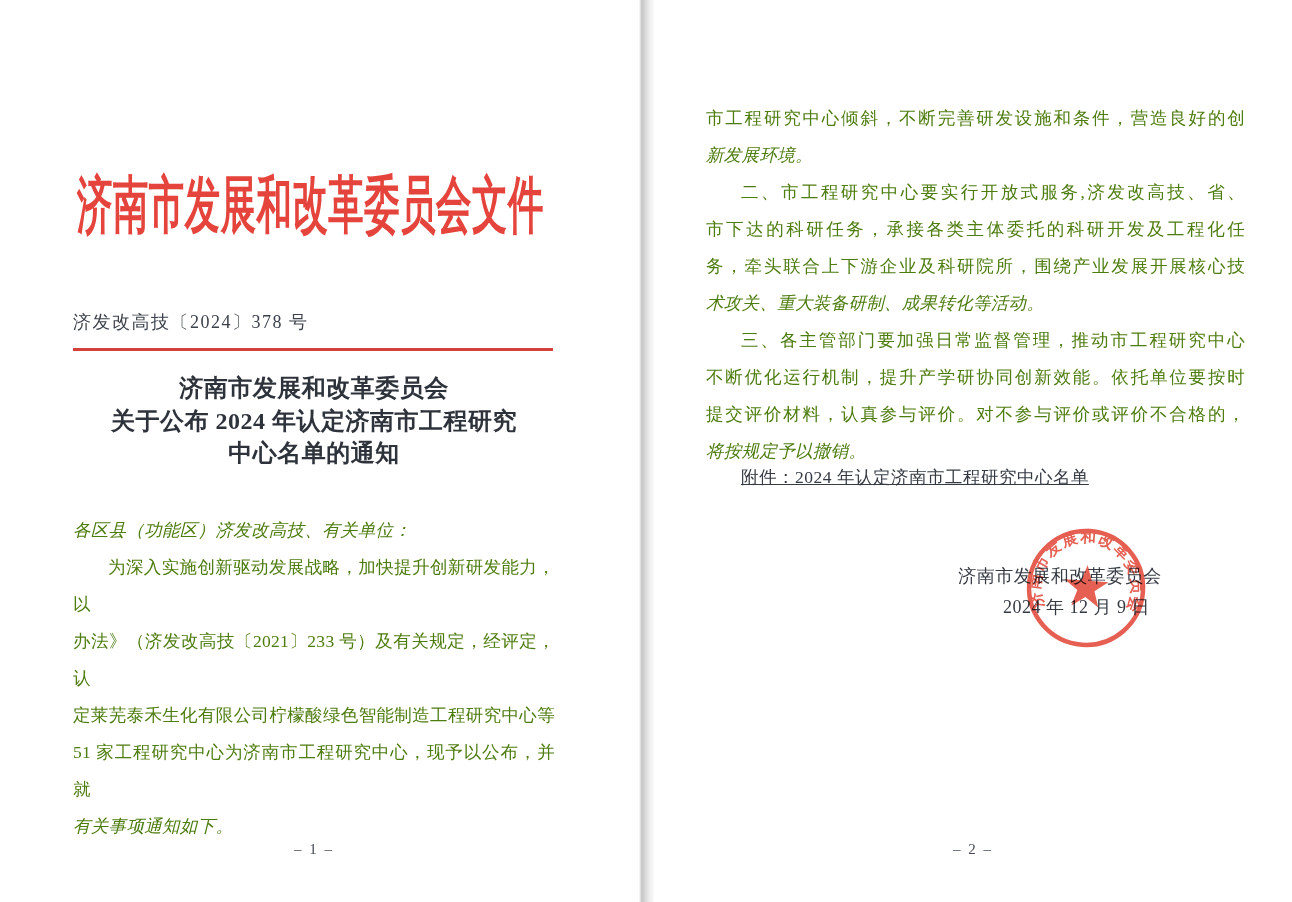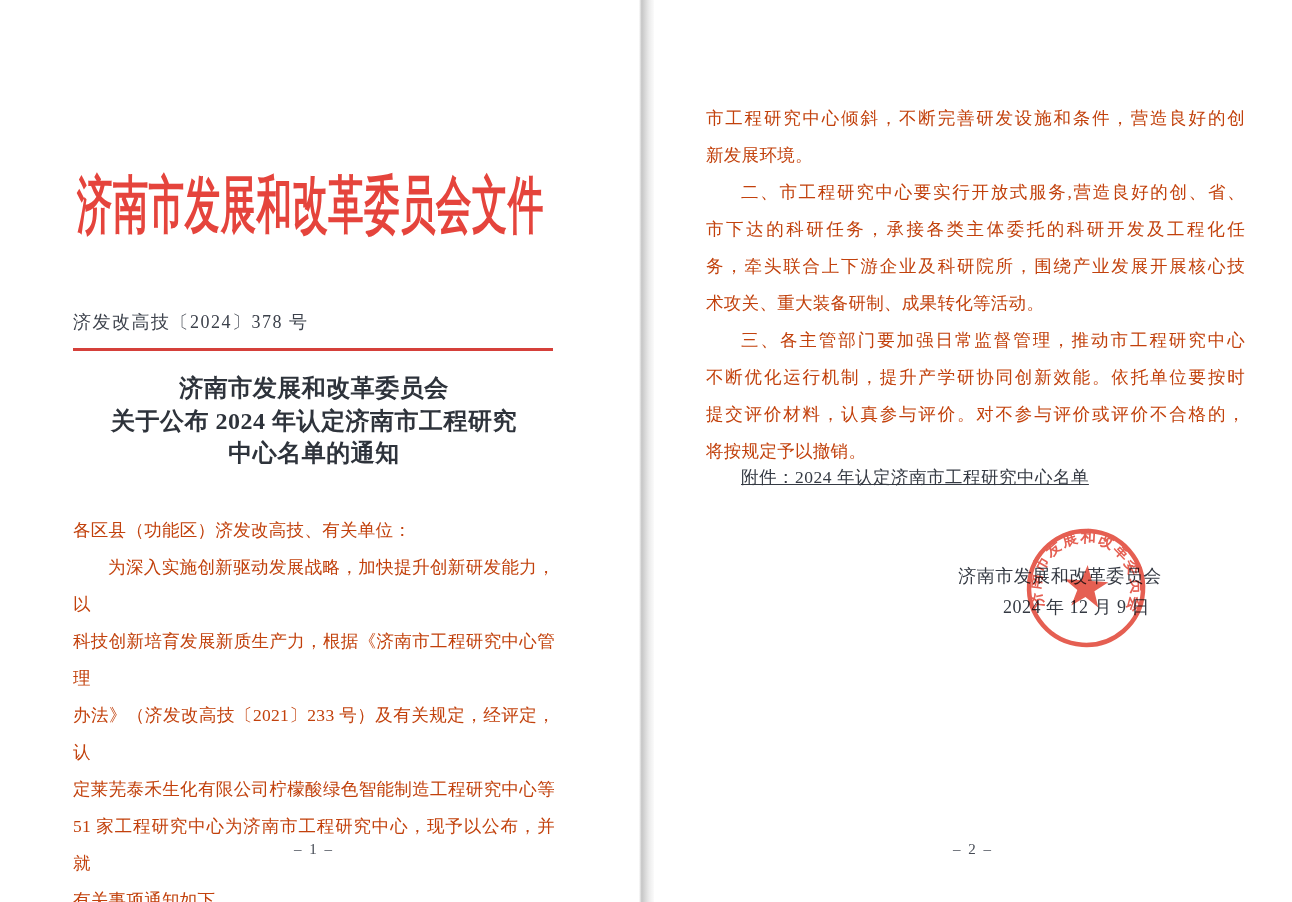--- a/index.html
+++ b/index.html
@@ -25,25 +25,25 @@
     font-size:18px;letter-spacing:1.5px;color:#3c414b;
   }
   .red-rule{
     position:absolute;left:73px;top:348px;width:480px;height:2.5px;background:#d5403a;
   }
   .doc-title{
     position:absolute;left:60px;top:372px;width:508px;text-align:center;
     font-size:24px;font-weight:700;line-height:32.5px;color:#2e333b;letter-spacing:0.5px;
   }
   
-  .body-block{position:absolute;font-size:17.5px;line-height:37px;color:#c2410c;}
+  .body-block{position:absolute;font-size:17.5px;line-height:37px;color:#4d7c0f;}
   #left-body{left:73px;top:512px;width:482px;}
   #right-body{left:52px;top:100px;width:539px;}
   .bline{text-align:justify;text-align-last:justify;letter-spacing:0.3px;}
-  .bline.end{text-align-last:left;}
+  .bline.end{text-align-last:left;font-style:italic;}
   .bline.ind{text-indent:2em;}
   .attachment{
     position:absolute;left:52px;top:459px;width:539px;
     font-size:17.5px;line-height:37px;text-indent:2em;letter-spacing:0.5px;text-decoration:underline;
   }
   
   .sig-agency{position:absolute;left:952px;top:558px;width:216px;text-align:center;font-size:18px;line-height:37px;letter-spacing:0.5px;}
   .sig-date{position:absolute;left:985px;top:589px;width:165px;text-align:right;font-size:18px;line-height:37px;letter-spacing:0.5px;}
   .sig-agency,.sig-date{color:#353a43;}
   
@@ -72,39 +72,38 @@
 
     <div class="doc-title">
       <div>济南市发展和改革委员会</div>
       <div>关于公布 2024 年认定济南市工程研究</div>
       <div>中心名单的通知</div>
     </div>
 
     <div class="body-block" id="left-body">
       <div class="bline end">各区县（功能区）济发改高技、有关单位：</div>
       <div class="bline ind">为深入实施创新驱动发展战略，加快提升创新研发能力，以</div>
-      <div class="bline">科技创新培育发展新质生产力，根据《济南市工程研究中心管理</div>
       <div class="bline">办法》（济发改高技〔2021〕233 号）及有关规定，经评定，认</div>
       <div class="bline">定莱芜泰禾生化有限公司柠檬酸绿色智能制造工程研究中心等</div>
       <div class="bline">51 家工程研究中心为济南市工程研究中心，现予以公布，并就</div>
       <div class="bline end">有关事项通知如下。</div>
 
     </div>
 
     <div class="page-num">– 1 –</div>
   </div>
 
   <div id="seam"></div>
 
   <div class="page" id="page-right">
 
     <div class="body-block" id="right-body">
       <div class="bline">市工程研究中心倾斜，不断完善研发设施和条件，营造良好的创</div>
       <div class="bline end">新发展环境。</div>
-      <div class="bline ind">二、市工程研究中心要实行开放式服务,营造良好的创、省、</div>
+      <div class="bline ind">二、市工程研究中心要实行开放式服务,济发改高技、省、</div>
       <div class="bline">市下达的科研任务，承接各类主体委托的科研开发及工程化任</div>
       <div class="bline">务，牵头联合上下游企业及科研院所，围绕产业发展开展核心技</div>
       <div class="bline end">术攻关、重大装备研制、成果转化等活动。</div>
       <div class="bline ind">三、各主管部门要加强日常监督管理，推动市工程研究中心</div>
       <div class="bline">不断优化运行机制，提升产学研协同创新效能。依托单位要按时</div>
       <div class="bline">提交评价材料，认真参与评价。对不参与评价或评价不合格的，</div>
       <div class="bline end">将按规定予以撤销。</div>
     </div>
 
     <div class="attachment">附件：2024 年认定济南市工程研究中心名单</div>

